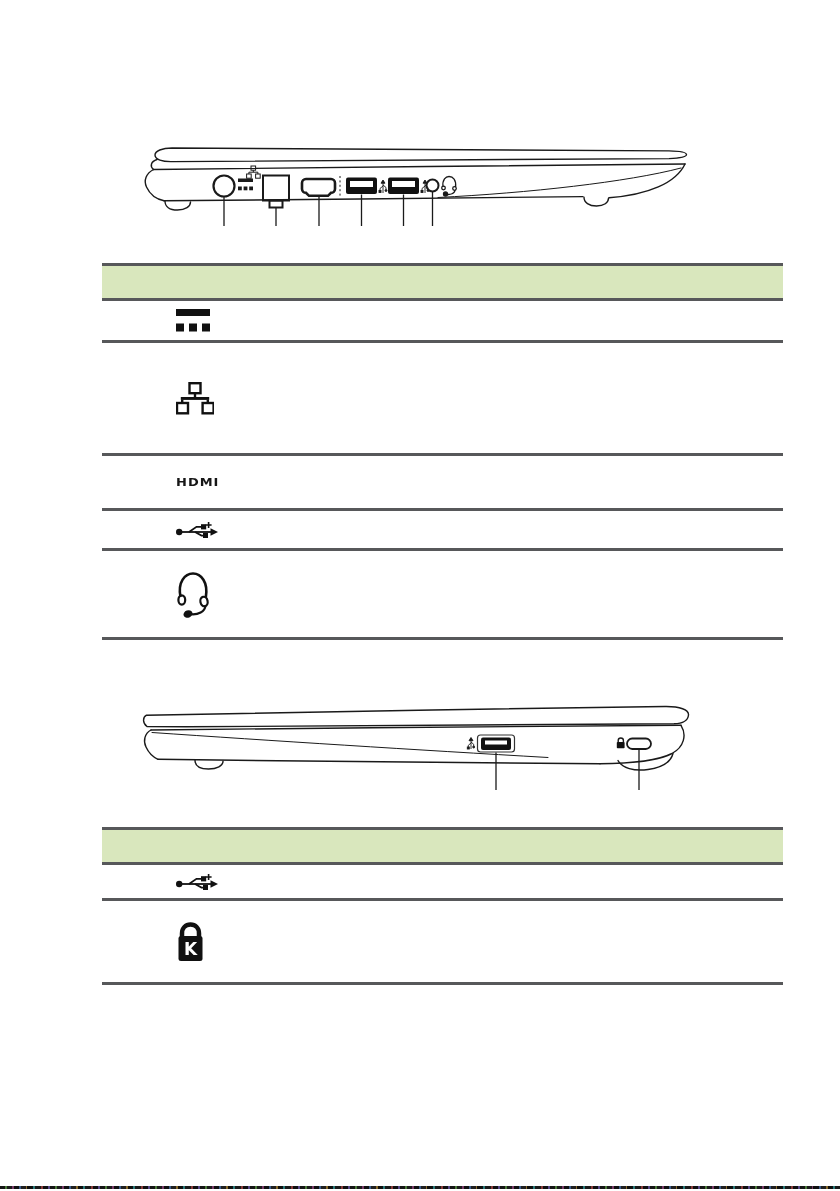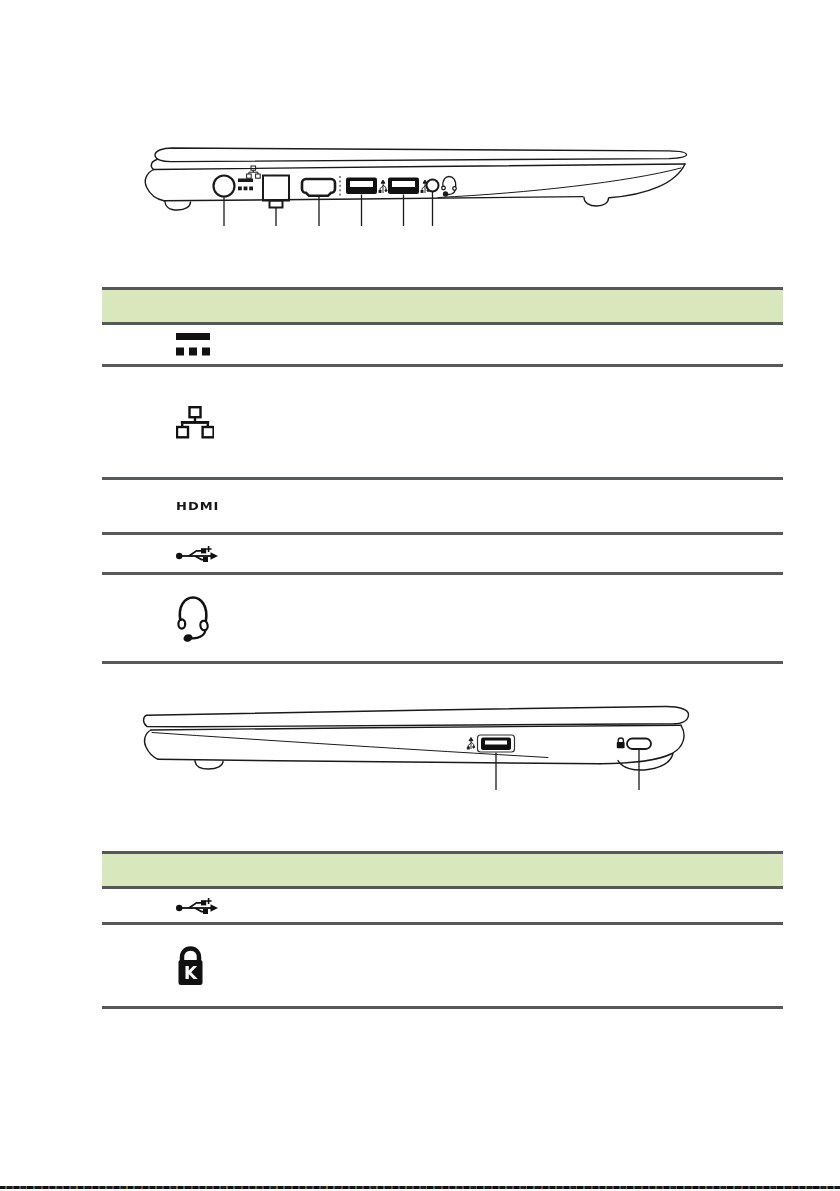--- a/index.html
+++ b/index.html
@@ -5,21 +5,21 @@
   html,body{margin:0;padding:0;background:#ffffff;}
   .canvas{
     position:relative;width:840px;height:1191px;background:#ffffff;overflow:hidden;
     font-family:"DejaVu Sans", sans-serif;
   }
   svg{display:block;}
   .fig{position:absolute;}
   .fig-left{left:138px;top:143px;width:555px;height:90px;}
   .fig-right{left:138px;top:697px;width:555px;height:95px;}
 
-  .tbl{position:absolute;left:102px;width:681px;margin-top:24px;}
+  .tbl{position:absolute;left:102px;width:681px;}
   .tbl-1{top:263px;}
   .tbl-2{top:827px;}
   .tbl-header{
     box-sizing:border-box;height:38px;background:#d9e7bd;
     border-top:3px solid #57585a;border-bottom:3px solid #57585a;
     display:flex;align-items:center;padding-left:12px;
     font-size:13px;color:#1a1a1a;
   }
   .row{
     box-sizing:border-box;border-bottom:3px solid #57585a;

